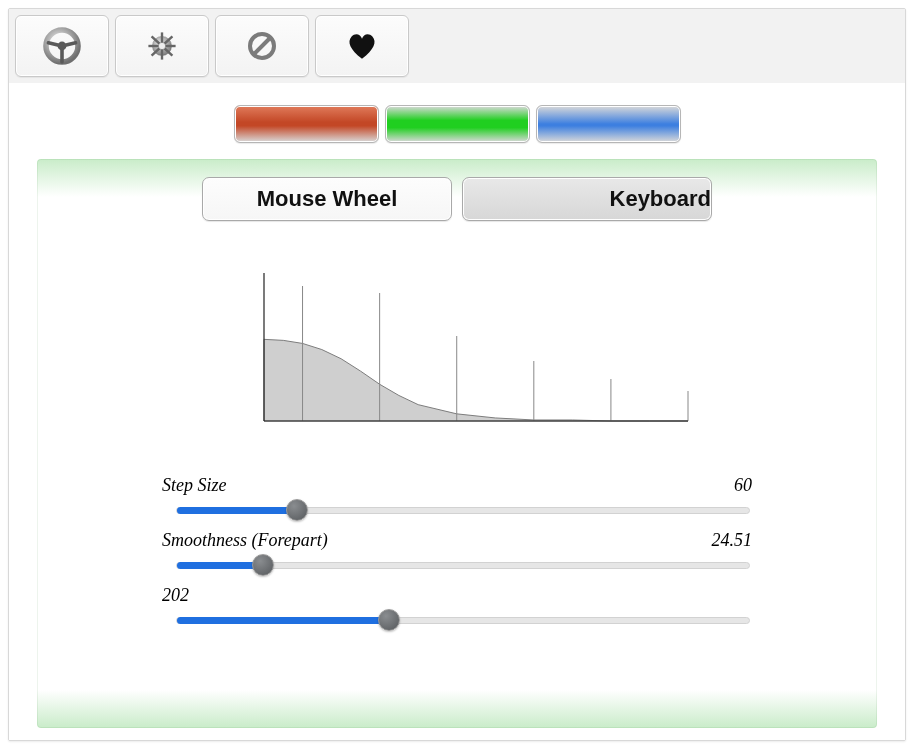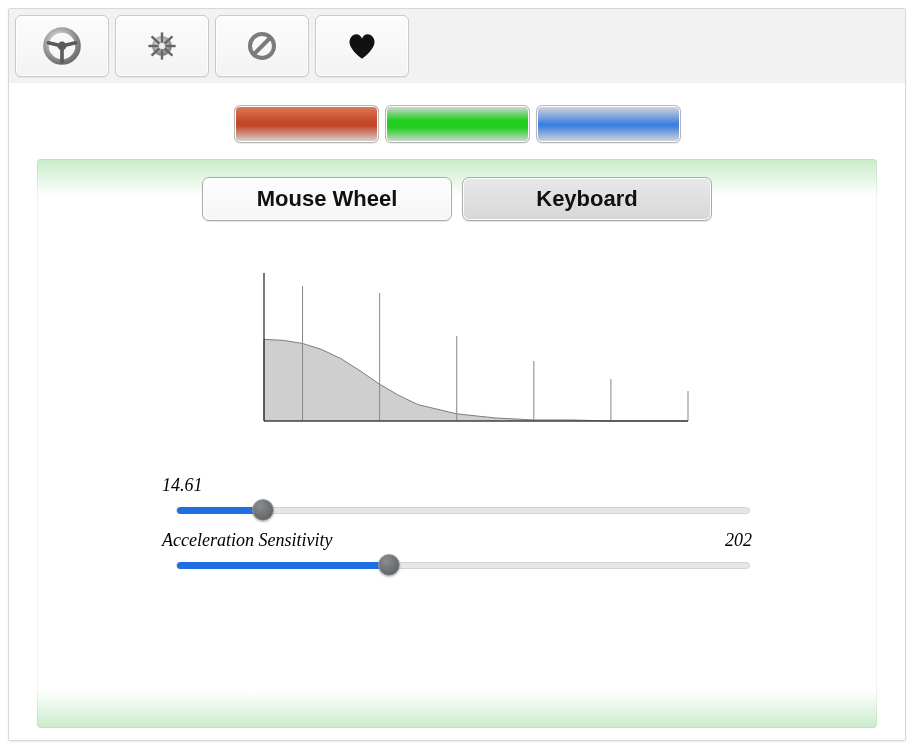--- a/index.html
+++ b/index.html
@@ -85,21 +85,21 @@
     border: 1px solid #a9a9a9;
     border-radius: 7px;
     font-weight: 700;
     font-size: 22px;
     box-shadow: inset 0 0 0 1px #fff, 0 1px 1px rgba(0,0,0,0.1);
     display: flex;
     align-items: center;
     justify-content: center;
   }
   .tab-inactive { background: linear-gradient(#fdfdfd,#f6f6f6); color: #111; }
-  .tab-active   { background: linear-gradient(#e8e8e8,#d7d7d7); color: #111; }
+  .tab-active   { background: linear-gradient(#e8e8e8,#d7d7d7); color: #111; justify-content: flex-end; }
   .chart-wrap {
     margin-left: 40px;
     margin-bottom: 6px;
   }
   .sliders {
     width: 100%;
     max-width: 590px;
   }
   .srow {
     margin-bottom: 8px;
@@ -231,32 +231,44 @@
             <line x1="348.90909090909093" y1="152" x2="348.90909090909093" y2="110" stroke="#888" stroke-width="1"></line>
             <line x1="426" y1="152" x2="426" y2="122" stroke="#888" stroke-width="1"></line>
             <line x1="2" y1="152" x2="426" y2="152" stroke="#222" stroke-width="1.2"></line>
             <line x1="2" y1="152" x2="2" y2="4" stroke="#222" stroke-width="1.2"></line>
           </svg>
       </div>
 
       <div class="sliders" id="sliders">
           <div class="srow">
             <div class="srow-head">
-              <span class="val">14.61</span>
+              <span>Step Size</span>
+              <span class="val">60</span>
+            </div>
+            <div class="slider">
+              <div class="track">
+                <div class="fill" style="width:21%"></div>
+                <div class="thumb" style="left:21%"></div>
+              </div>
+            </div>
+          </div>
+          <div class="srow">
+            <div class="srow-head">
+              <span>Smoothness (Forepart)</span>
+              <span class="val">24.51</span>
             </div>
             <div class="slider">
               <div class="track">
                 <div class="fill" style="width:15%"></div>
                 <div class="thumb" style="left:15%"></div>
               </div>
             </div>
           </div>
           <div class="srow">
             <div class="srow-head">
-              <span>Acceleration Sensitivity</span>
               <span class="val">202</span>
             </div>
             <div class="slider">
               <div class="track">
                 <div class="fill" style="width:37%"></div>
                 <div class="thumb" style="left:37%"></div>
               </div>
             </div>
           </div>
         </div>

